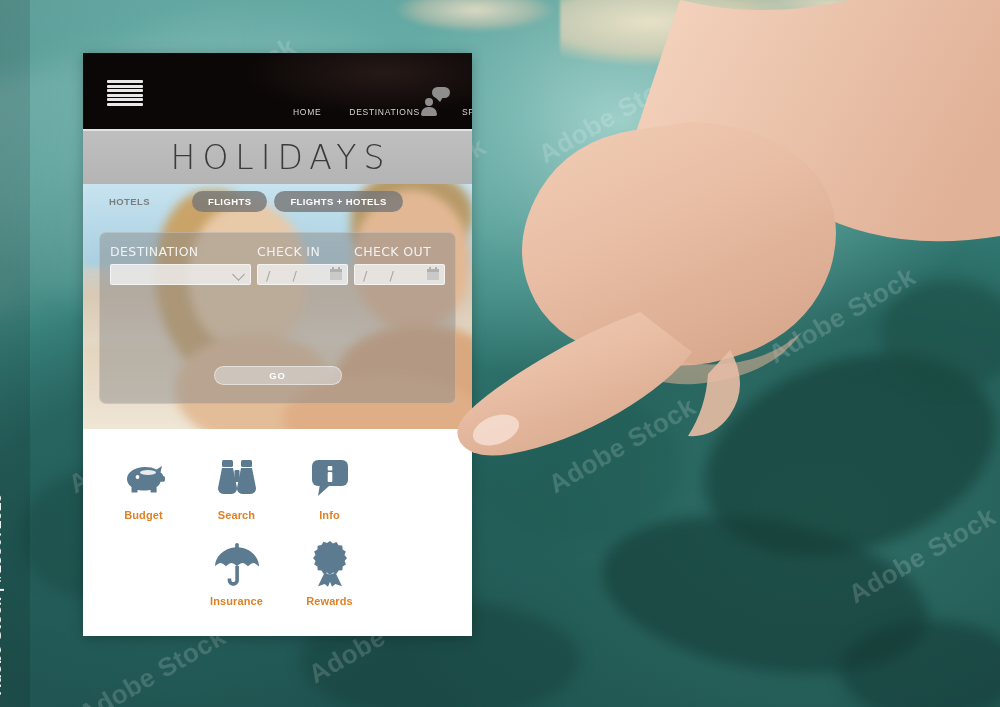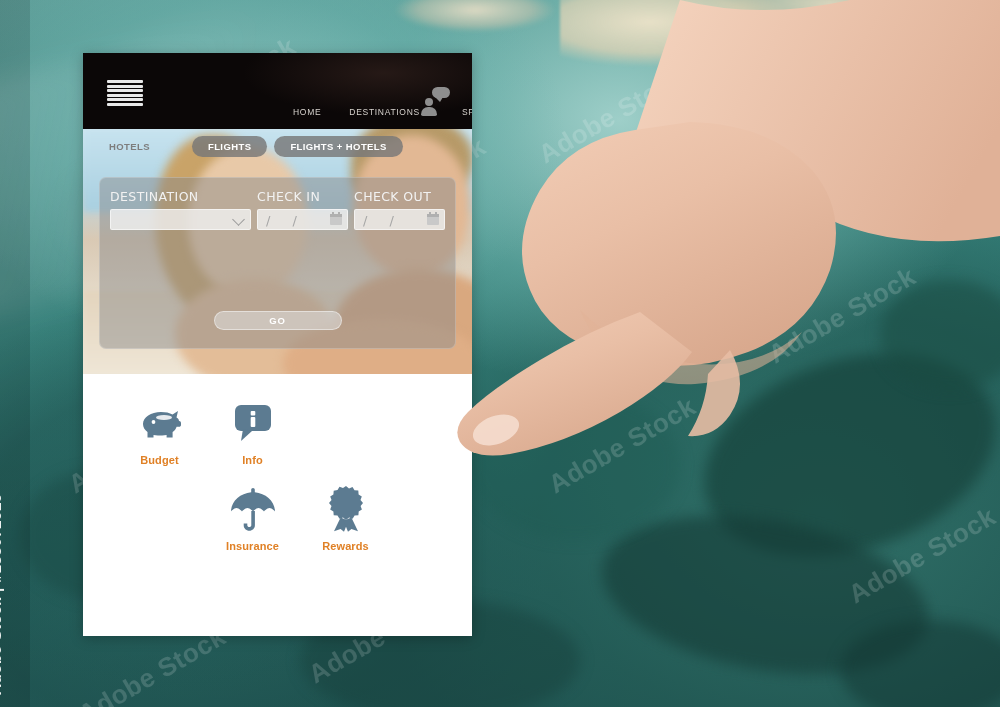--- a/index.html
+++ b/index.html
@@ -291,21 +291,21 @@
     border: 1px solid rgba(255,255,255,0.45);
     border-radius: 10px;
     color: #ffffff;
     font-size: 9.5px; font-weight: 700; letter-spacing: 0.8px;
     display: flex; align-items: center; justify-content: center;
   }
 
   
   .panel {
     background: #ffffff;
-    padding: 26px 30px 18px;
+    padding: 26px 14px 18px;
   }
   .row {
     display: flex;
     justify-content: flex-start;
   }
   .row2 { justify-content: flex-start; padding-left: 93px; margin-top: 20px; }
   .cell {
     width: 93px;
     text-align: center;
   }
@@ -376,20 +376,23 @@
 
       <div class="groups-wrap">
         <div class="groups-icon">
           <div class="gi-bubble"></div>
           <div class="gi-head"></div>
           <div class="gi-body"></div>
         </div>
       </div>
     </div>
 
+    <div class="titleband">
+      <div class="title-text">HOLIDAYS</div>
+    </div>
 
     <div class="hero">
       <div class="hero-sky"></div>
       <div class="hero-sand"></div>
       <div class="skin woman-hair"></div>
       <div class="skin woman-head"></div>
       <div class="skin man-hair"></div>
       <div class="skin man-head"></div>
       <div class="skin woman-body"></div>
       <div class="skin man-body"></div>
@@ -442,20 +445,32 @@
           <div class="glyph">
             <svg width="44" height="36" viewBox="0 0 44 36">
               <path class="ic" d="M41 16c0-2-1.5-3-2.5-3.5L40 6l-5.5 3.5C31.5 7.8 27.6 7 23 7 13 7 5 12 5 19c0 3.2 1.7 6 4.5 8v5.5h6V30c1.4.3 2.8.5 4.3.5h4.4c1.5 0 3-.2 4.4-.5v2.5h6V27c2-1.4 3.4-3.2 4-5.3h2.6c.9 0 1.8-.8 1.8-1.8v-2c0-1-.8-1.9-1.8-1.9z"></path>
               <circle cx="15.5" cy="17" r="1.9" fill="#ffffff"></circle>
               <ellipse cx="26" cy="12.5" rx="8" ry="2.6" fill="#ffffff" opacity="0.85"></ellipse>
             </svg>
           </div>
           <div class="caption">Budget</div>
         </div>
 
+        <div class="cell">
+          <div class="glyph">
+            <svg width="42" height="40" viewBox="0 0 42 40">
+              <rect class="ic" x="6" y="2" width="11" height="7" rx="1.5"></rect>
+              <rect class="ic" x="25" y="2" width="11" height="7" rx="1.5"></rect>
+              <path class="ic" d="M6 10h11l4 20a5.5 5.5 0 0 1-5.5 6H7.5A5.5 5.5 0 0 1 2 30z"></path>
+              <path class="ic" d="M36 10H25l-4 20a5.5 5.5 0 0 0 5.5 6h8A5.5 5.5 0 0 0 40 30z"></path>
+              <rect class="ic" x="18.5" y="12" width="5" height="12" rx="1"></rect>
+            </svg>
+          </div>
+          <div class="caption">Search</div>
+        </div>
 
 
         <div class="cell">
           <div class="glyph">
             <svg width="42" height="40" viewBox="0 0 42 40">
               <rect class="ic" x="3" y="2" width="36" height="26" rx="6"></rect>
               <path class="ic" d="M11 26l-2 12 11-10z"></path>
               <rect x="18.7" y="8" width="4.6" height="4.6" rx="1" fill="#ffffff"></rect>
               <rect x="18.7" y="14" width="4.6" height="10" rx="1" fill="#ffffff"></rect>
             </svg>

